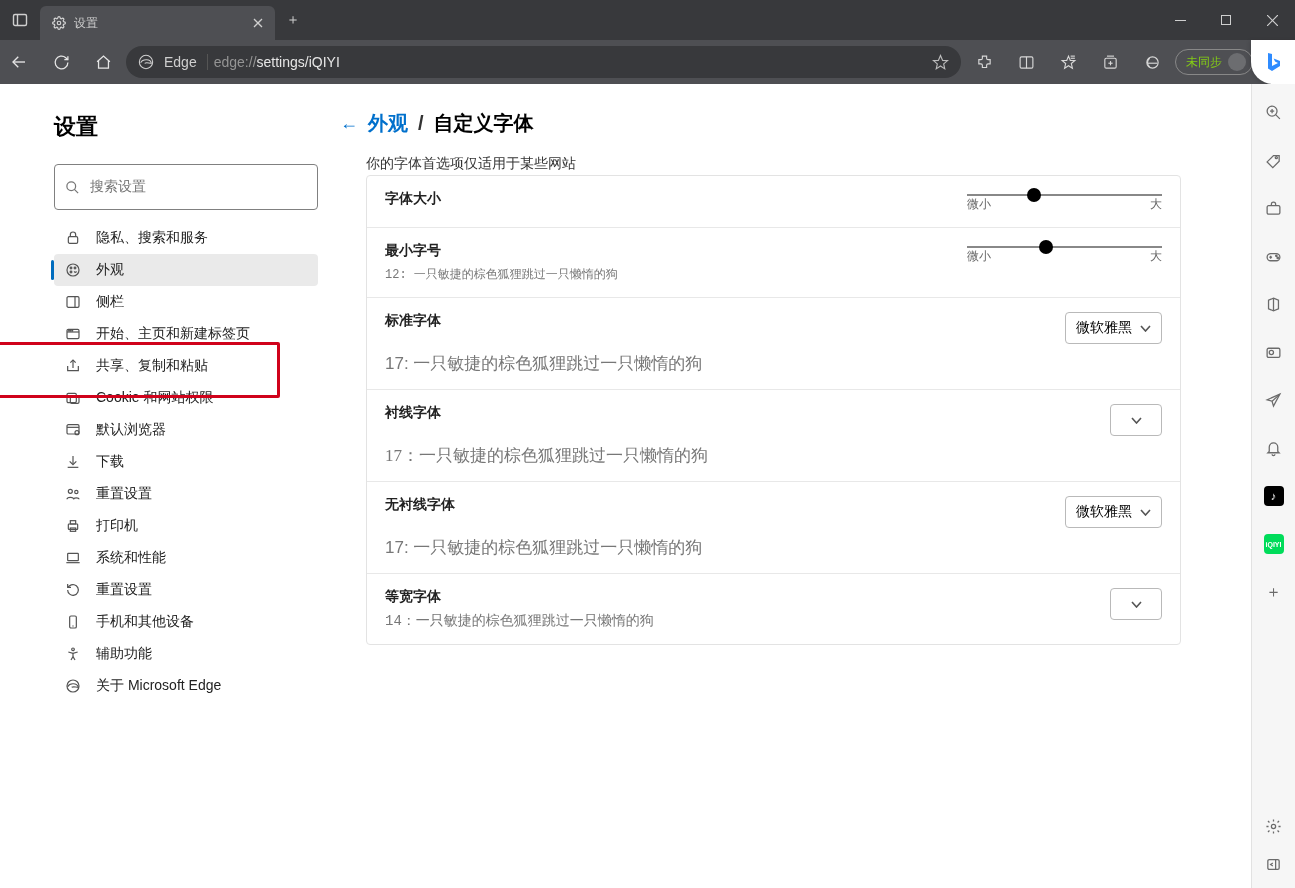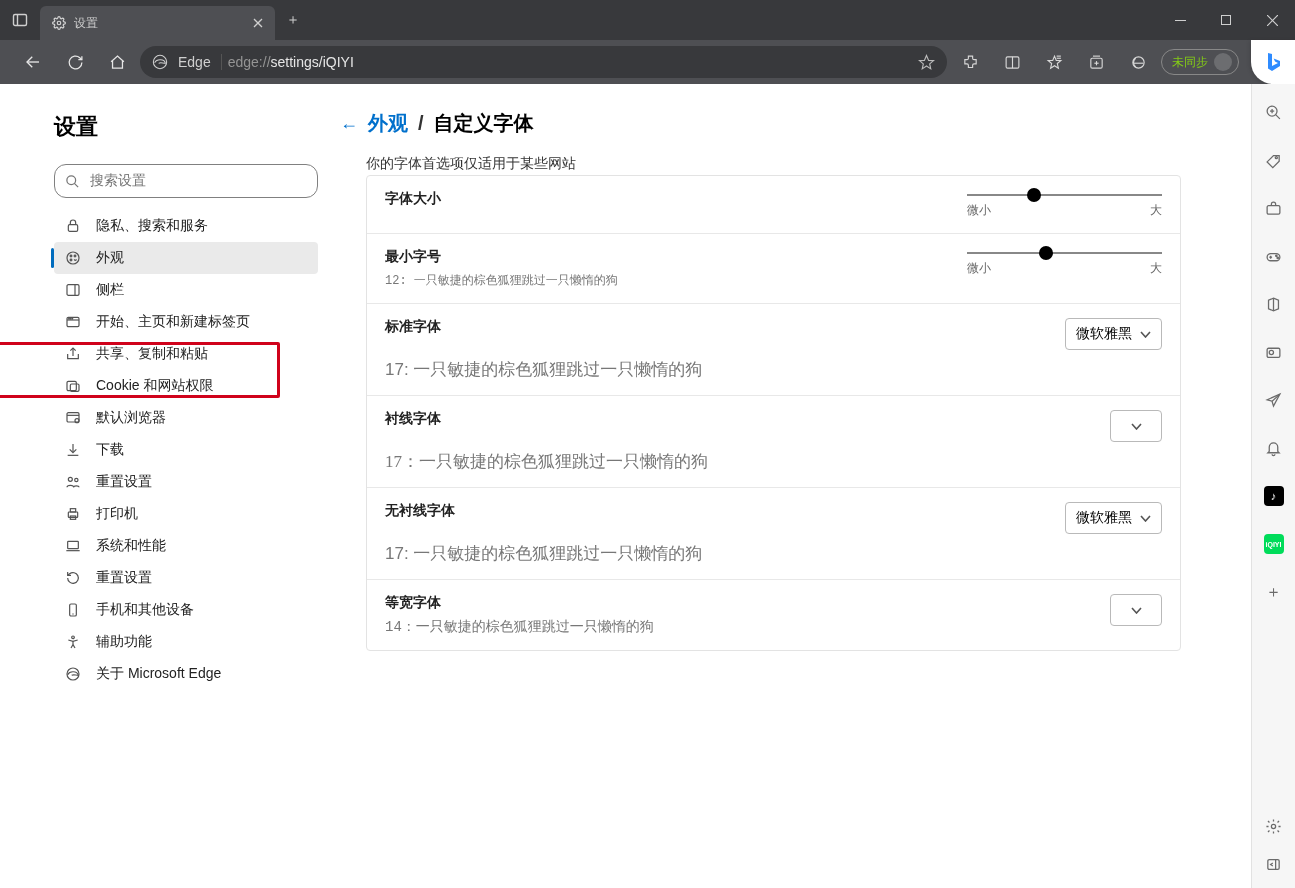--- a/index.html
+++ b/index.html
@@ -5,21 +5,21 @@
 * { box-sizing: border-box; margin: 0; padding: 0; }
 body { font-family: "Segoe UI", "Microsoft YaHei", sans-serif; background: #fff; overflow: hidden; width: 1295px; height: 888px; }
 
 .titlebar { height: 40px; background: #38393c; display: flex; align-items: center; color: #cecece; }
 .titlebar .tab-hub { width: 40px; height: 40px; display:flex; align-items:center; justify-content:center; }
 .titlebar .tab { background: #4e4f53; height: 34px; margin-top: 6px; border-radius: 6px 6px 0 0; display:flex; align-items:center; padding: 0 12px; gap:8px; min-width: 235px; font-size: 12px; }
 .titlebar .newtab { width: 36px; height: 36px; display:flex; align-items:center; justify-content:center; font-size: 14px;}
 .win-controls { margin-left: auto; display:flex; }
 .win-controls div { width: 46px; height: 40px; display:flex; align-items:center; justify-content:center; }
 
-.toolbar { height: 44px; background: #4e4f53; display:flex; align-items:center; padding: 0 14px; gap: 4px; }
+.toolbar { height: 44px; background: #4e4f53; display:flex; align-items:center; padding: 0 0; gap: 4px; }
 .toolbar .tbtn { width: 38px; height: 34px; display:flex; align-items:center; justify-content:center; color:#d8d8d8; border-radius:4px; }
 .addr { flex:1; height: 32px; background: #38393c; border-radius: 16px; display:flex; align-items:center; padding:0 12px; color:#cfcfcf; font-size: 14px; gap:6px; }
 .addr .edge-label { padding: 0 10px 0 4px; border-right: 1px solid #555; }
 .addr .url-dim { color:#949494; }
 .addr .url-lite { color:#e6e6e6; }
 .sync-pill { border:1px solid #888; border-radius: 14px; height:26px; display:flex; align-items:center; padding:0 6px 0 10px; color:#84cc16; font-size:12px; gap:6px;}
 .sync-pill .avatar { width:18px; height:18px; border-radius:50%; background:#6c6d70;}
 
 .bing-badge { position:absolute; right:0; top:40px; width:44px; height:44px; background:#fff; border-radius: 0 0 0 22px; display:flex; align-items:center; justify-content:center; box-shadow: -1px 1px 4px rgba(0,0,0,0.15);}
 
@@ -28,21 +28,21 @@
 .right-rail { width: 44px; background:#f6f6f6; border-left:1px solid #e2e2e2; display:flex; flex-direction:column; align-items:center; padding-top:18px; gap:28px; color:#6b6b6b; position:relative;}
 .right-rail .railbtn { width:20px; height:20px; display:flex; align-items:center; justify-content:center; font-size:16px;}
 .right-rail .bottom { margin-top:auto; margin-bottom:14px; display:flex; flex-direction:column; gap:18px; align-items:center;}
 .tiktok { width:20px; height:20px; background:#000; border-radius:4px; display:flex; align-items:center; justify-content:center; color:#fff; font-size:11px; font-weight:bold;}
 .iqiyi { width:20px; height:20px; background:#00dc5a; border-radius:4px; display:flex; align-items:center; justify-content:center; color:#fff; font-size:7px; font-weight:bold;}
 
 .page { flex:1; display:flex; background:#fff;}
 
 .sidebar { width: 340px; padding: 28px 22px 28px 54px; }
 .sidebar h1 { font-size: 22px; font-weight:600; margin-bottom: 22px;}
-.searchbox { border:1px solid #808080; border-radius:12px; height:34px; display:flex; align-items:center; padding:0 10px; gap:10px; color:#767676; font-size:14px; margin-bottom:12px;}
+.searchbox { border:1px solid #808080; border-radius:4px; height:46px; display:flex; align-items:center; padding:0 10px; gap:10px; color:#767676; font-size:14px; margin-bottom:12px;}
 .nav { list-style:none; }
 .nav li { display:flex; align-items:center; gap:14px; height:32px; padding:0 10px; font-size:14px; color:#222; border-radius:4px; position:relative;}
 .nav li.active { background:#eaeaea; }
 .nav li.active::before { content:""; position:absolute; left:-3px; top:6px; bottom:6px; width:3px; background:#006cbe; border-radius:2px;}
 .nav li .navicon { width:18px; display:flex; justify-content:center; color:#545454;}
 .highlight-box { position:absolute; border:3px solid #d0021b; border-radius:2px; pointer-events:none;}
 
 .main { flex:1; padding: 26px 70px 26px 0; overflow:auto;}
 .breadcrumb { display:flex; align-items:center; gap:10px; font-size:20px; font-weight:600; margin-bottom:18px;}
 .breadcrumb .back { color:#0070cc; font-size:18px; }
@@ -55,21 +55,21 @@
 .row:first-child { border-top:none; }
 .row-head { display:flex; justify-content:space-between; align-items:flex-start; }
 .row-title { font-size:14px; font-weight:600; color:#222;}
 .row-desc { font-size:14px; color:#777; margin-top:6px; font-weight:400;font-family:Liberation Mono, monospace;}
 .row-sample { font-size:18px; color:#777; margin-top:8px; font-weight:400;}
 .dropdown { border:1px solid #b9b9b9; border-radius:4px; height:32px; min-width:52px; padding:0 10px; display:flex; align-items:center; gap:8px; font-size:14px; background:#fff;}
 .dropdown.empty { min-width:52px; justify-content:center;}
 .slider-wrap { width:195px; }
 .slider-track { height:2px; background:#888; position:relative; margin-top:4px;}
 .slider-thumb { position:absolute; width:14px; height:14px; background:#000; border-radius:50%; top:-6px;}
-.slider-labels{ display:flex; justify-content:space-between; font-size:12px; color:#666; margin-top:6px;}
+.slider-labels{ display:flex; justify-content:space-between; font-size:12px; color:#666; margin-top:0;}
 
 svg { display:block; }
 .serif-sample { font-family: SimSun, serif; }
 .sans-sample { font-family: "Microsoft YaHei", sans-serif; }
 </style>
 </head>
 <body>
 
 <div class="titlebar">
   <div class="tab-hub">

